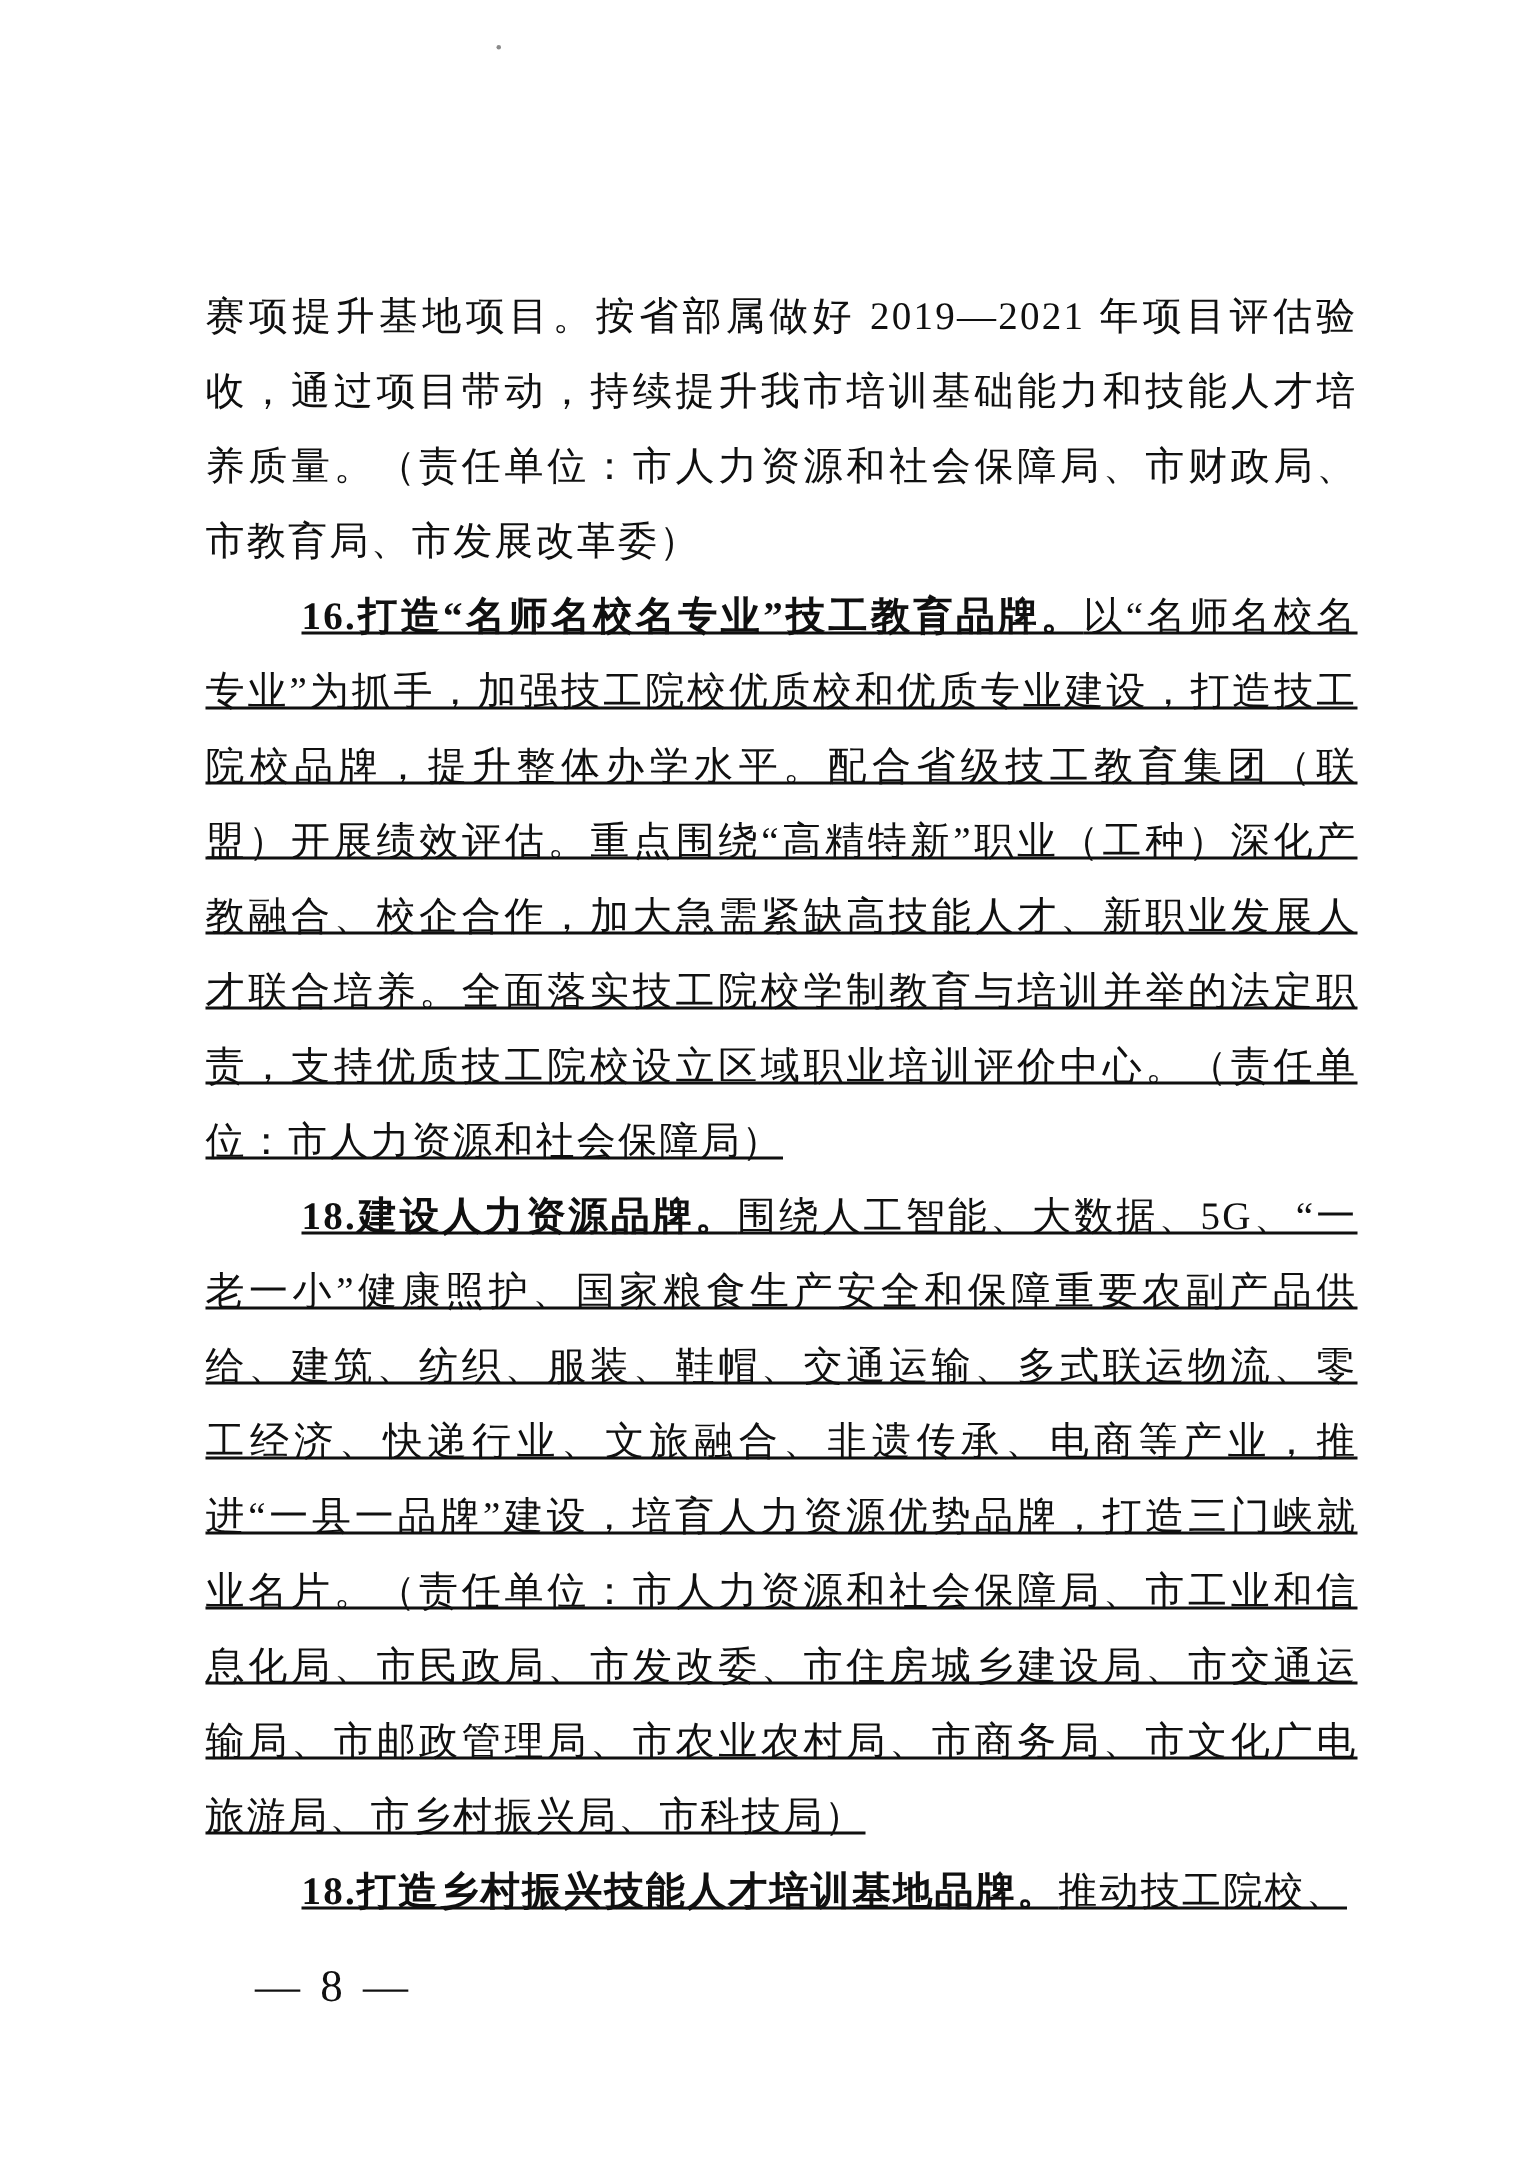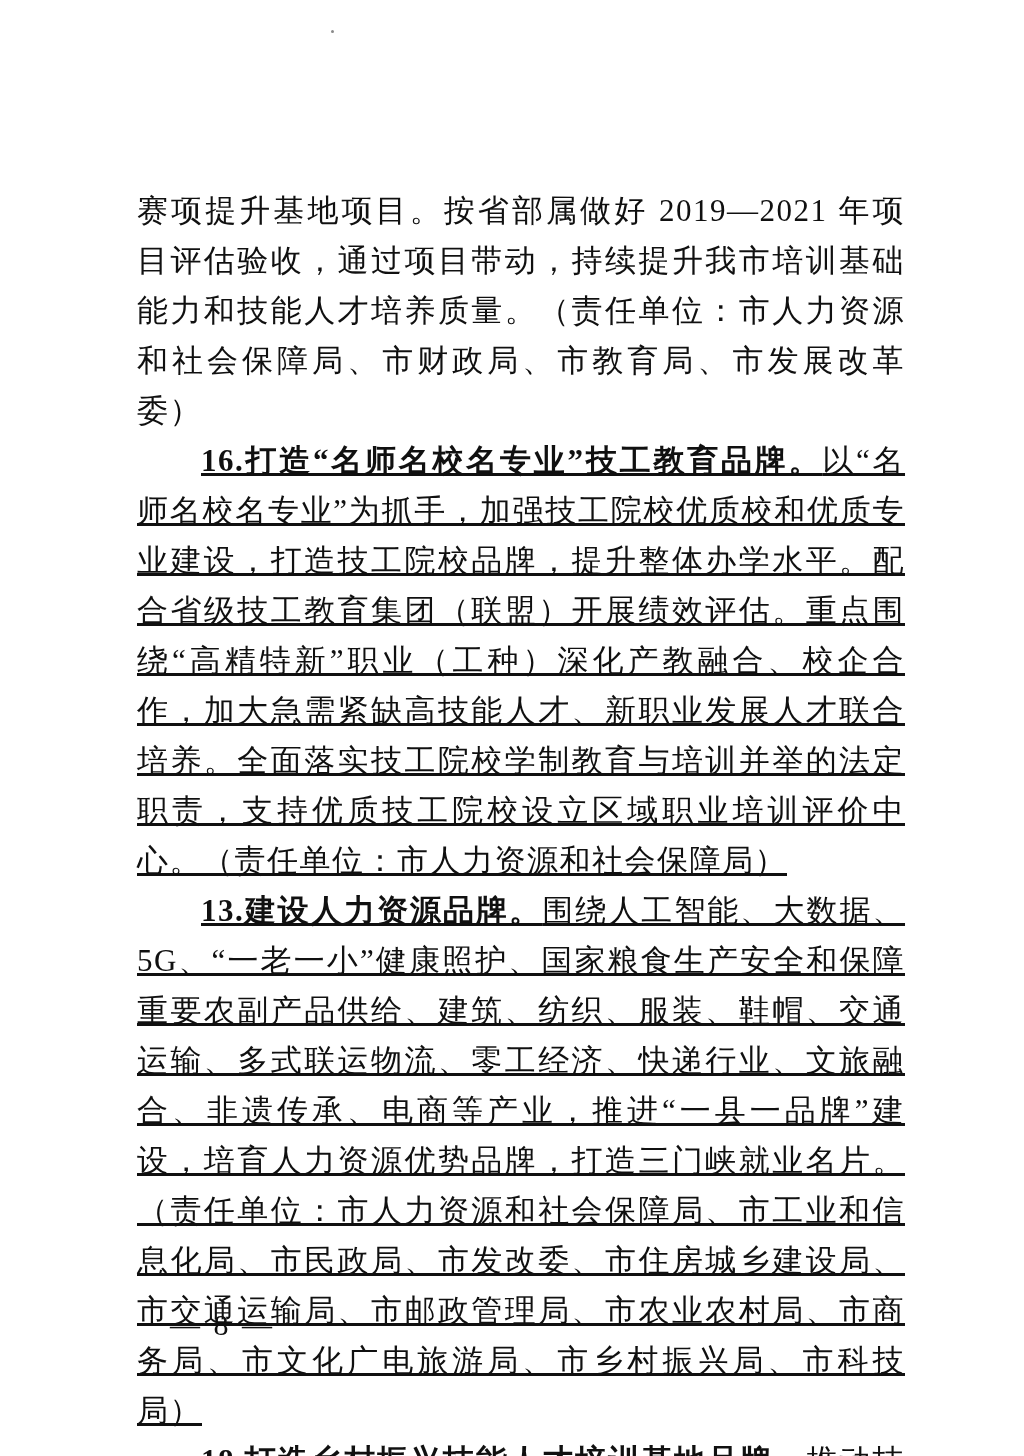--- a/index.html
+++ b/index.html
@@ -26,21 +26,21 @@
     border-radius: 50%;
   }
   .document-body {
     position: absolute;
     left: 137px;
     top: 186px;
     width: 768px;
   }
   .para {
     margin: 0;
-    font-size: 31px;
+    font-size: 26px;
     line-height: 50px;
     text-align: justify;
     text-justify: inter-character;
     letter-spacing: 1.5px;
     word-break: break-all;
   }
   .para.indent {
     text-indent: 64px;
     text-decoration: underline;
   }
@@ -60,17 +60,17 @@
   }
 </style>
 </head>
 <body>
 
 <div class="page">
   <div class="speck"></div>
   <div class="document-body">
       <p class="para"><span class="text-run">赛项提升基地项目。按省部属做好 2019—2021 年项目评估验收，通过项目带动，持续提升我市培训基础能力和技能人才培养质量。（责任单位：市人力资源和社会保障局、市财政局、市教育局、市发展改革委）</span></p>
       <p class="para indent"><span class="bold-run">16.打造“名师名校名专业”技工教育品牌。</span><span class="text-run">以“名师名校名专业”为抓手，加强技工院校优质校和优质专业建设，打造技工院校品牌，提升整体办学水平。配合省级技工教育集团（联盟）开展绩效评估。重点围绕“高精特新”职业（工种）深化产教融合、校企合作，加大急需紧缺高技能人才、新职业发展人才联合培养。全面落实技工院校学制教育与培训并举的法定职责，支持优质技工院校设立区域职业培训评价中心。（责任单位：市人力资源和社会保障局）</span></p>
-      <p class="para indent"><span class="bold-run">13.建设人力资源品牌。</span><span class="text-run">围绕人工智能、大数据、5G、“一老一小”健康照护、国家粮食生产安全和保障重要农副产品供给、建筑、纺织、服装、鞋帽、交通运输、多式联运物流、零工经济、快递行业、文旅融合、非遗传承、电商等产业，推进“一县一品牌”建设，培育人力资源优势品牌，打造三门峡就业名片。（责任单位：市人力资源和社会保障局、市工业和信息化局、市民政局、市发改委、市住房城乡建设局、市交通运输局、市邮政管理局、市农业农村局、市商务局、市文化广电旅游局、市乡村振兴局、市科技局）</span></p>
+      <p class="para indent"><span class="bold-run">18.建设人力资源品牌。</span><span class="text-run">围绕人工智能、大数据、5G、“一老一小”健康照护、国家粮食生产安全和保障重要农副产品供给、建筑、纺织、服装、鞋帽、交通运输、多式联运物流、零工经济、快递行业、文旅融合、非遗传承、电商等产业，推进“一县一品牌”建设，培育人力资源优势品牌，打造三门峡就业名片。（责任单位：市人力资源和社会保障局、市工业和信息化局、市民政局、市发改委、市住房城乡建设局、市交通运输局、市邮政管理局、市农业农村局、市商务局、市文化广电旅游局、市乡村振兴局、市科技局）</span></p>
       <p class="para indent"><span class="bold-run">18.打造乡村振兴技能人才培训基地品牌。</span><span class="text-run">推动技工院校、</span></p>
     </div>
   <div class="page-footer">— 8 —</div>
 </div>
 
 </body></html>

